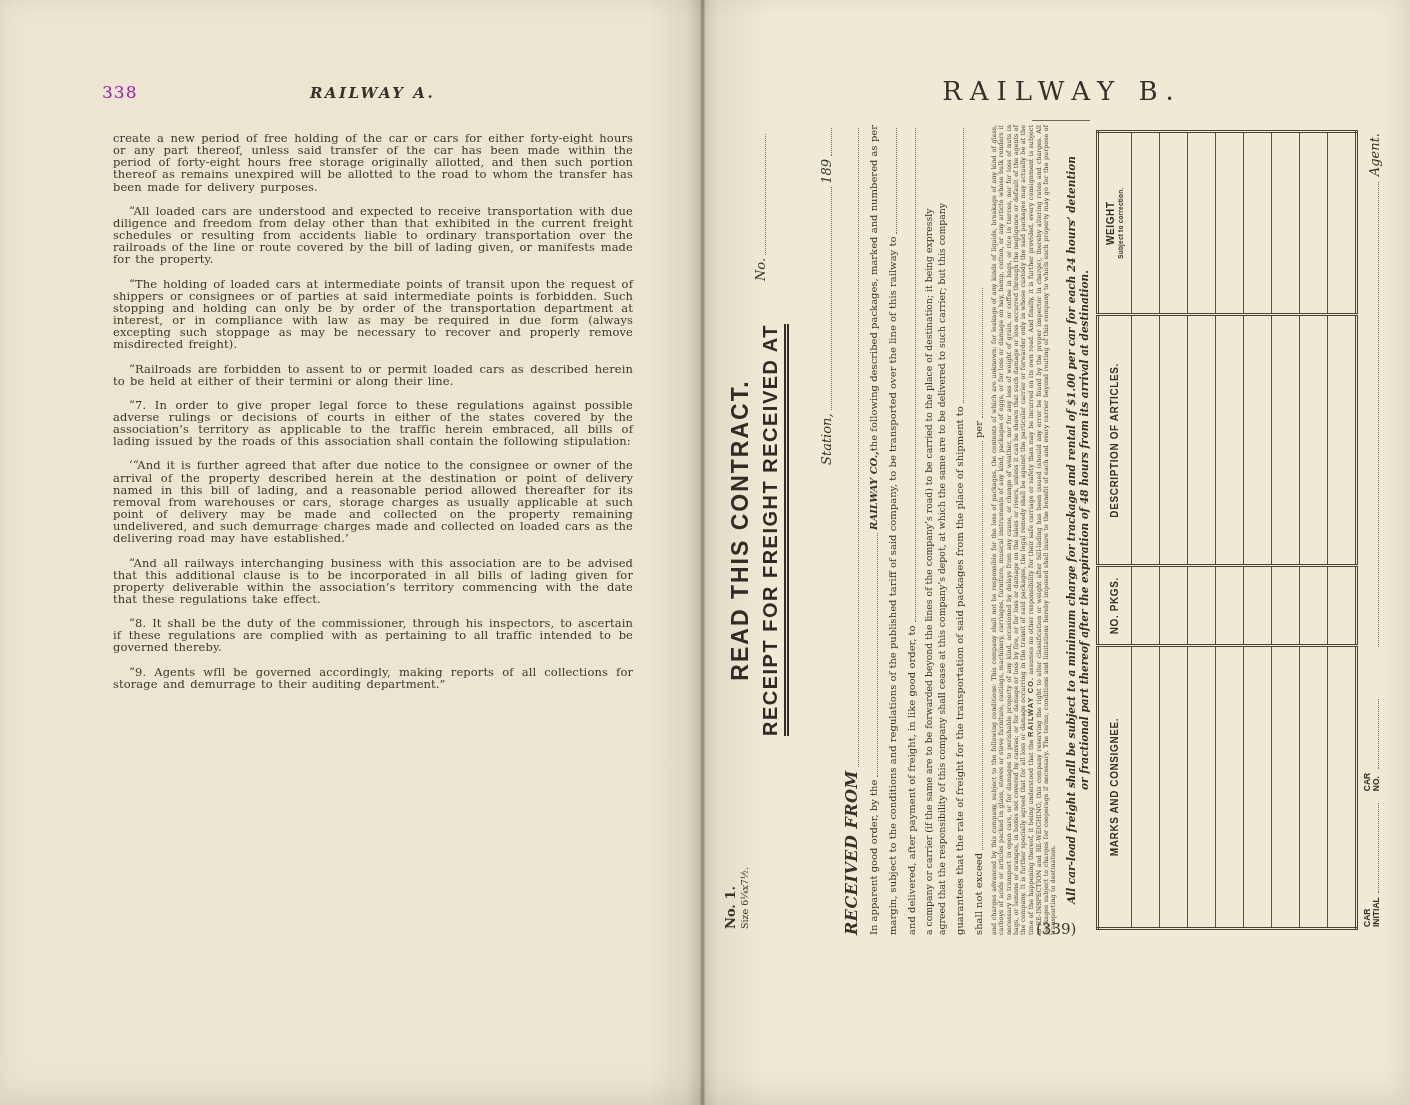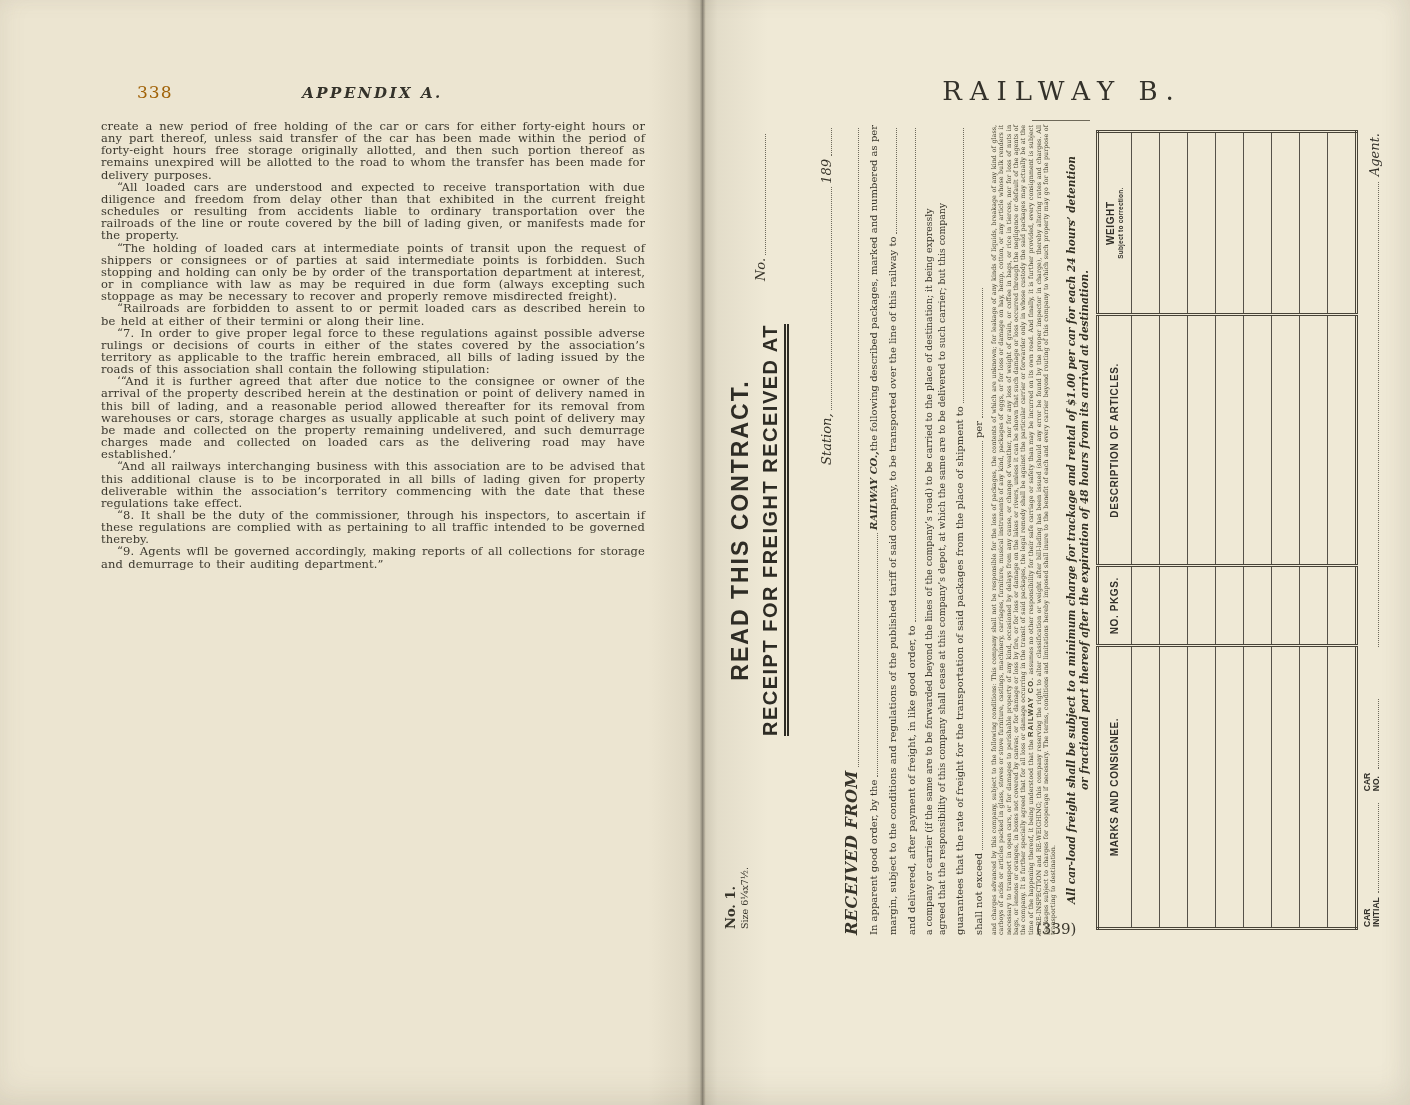--- a/index.html
+++ b/index.html
@@ -17,25 +17,25 @@
       rgba(110,100,80,0.10) 32%,
       rgba(95,88,70,0.28) 43%,
       rgba(55,50,40,0.55) 45.5%,
       rgba(120,112,92,0.25) 48%,
       rgba(120,112,92,0.10) 58%,
       rgba(120,112,92,0) 100%);}
   .page-vignette{position:absolute;left:0;top:0;width:1410px;height:1105px;pointer-events:none;
     box-shadow:inset 0 -14px 28px rgba(120,108,85,0.10), inset -10px 0 22px rgba(120,108,85,0.08);}
 
   
-  .pageno-left{position:absolute;left:102px;top:82px;font-size:17px;letter-spacing:1px;color:#a16207;margin-left:35px;}
+  .pageno-left{position:absolute;left:102px;top:82px;font-size:17px;letter-spacing:1px;color:#a21caf;}
   .appendix-a{position:absolute;left:100px;top:84px;width:545px;text-align:center;
     font-style:italic;font-weight:bold;font-size:15px;letter-spacing:2.5px;color:#34322a;}
   .left-body{position:absolute;left:101px;top:120px;width:544px;}
-  .left-body p{margin:0;text-indent:16px;font-size:11.5px;line-height:12.15px;
+  .left-body p{margin:12px;text-indent:16px;font-size:11.5px;line-height:12.15px;
     text-align:justify;letter-spacing:0.1px;word-spacing:1.6px;color:#3b382e;}
   .left-body p.cont{text-indent:0;}
 
   
   .appendix-b{position:absolute;left:902px;top:76px;width:320px;text-align:center;
     font-size:26px;letter-spacing:8px;color:#33312a;}
   .rule-b{position:absolute;left:1032px;top:120px;width:58px;border-top:1.5px solid #6e6959;}
   .pageno-right{position:absolute;left:1036px;top:920px;font-size:15px;color:#3b382e;text-align:center;}
 
   
@@ -91,21 +91,21 @@
   .fb-fill.f3{flex:1;margin:0 6px 0 40px;}
   .agent{font-family:"DejaVu Serif", serif;font-weight:normal;font-style:italic;font-size:13px;line-height:13px;}
 </style>
 </head>
 <body>
 
 <div class="page-right-bg"></div>
 <div class="gutter"></div>
 
 <div class="pageno-left">338</div>
-<div class="appendix-a">APPENDIX A.</div>
+<div class="appendix-a">RAILWAY A.</div>
 
 <div class="left-body">
   <p class="cont">create a new period of free holding of the car or cars for either forty-eight hours or any part thereof, unless said transfer of the car has been made within the period of forty-eight hours free storage originally allotted, and then such portion thereof as remains unexpired will be allotted to the road to whom the transfer has been made for delivery purposes.</p>
   <p>“All loaded cars are understood and expected to receive transportation with due diligence and freedom from delay other than that exhibited in the current freight schedules or resulting from accidents liable to ordinary transportation over the railroads of the line or route covered by the bill of lading given, or manifests made for the property.</p>
   <p>“The holding of loaded cars at intermediate points of transit upon the request of shippers or consignees or of parties at said intermediate points is forbidden.  Such stopping and holding can only be by order of the transportation department at interest, or in compliance with law as may be required in due form (always excepting such stoppage as may be necessary to recover and properly remove misdirected freight).</p>
   <p>“Railroads are forbidden to assent to or permit loaded cars as described herein to be held at either of their termini or along their line.</p>
   <p>“7.  In order to give proper legal force to these regulations against possible adverse rulings or decisions of courts in either of the states covered by the association’s territory as applicable to the traffic herein embraced, all bills of lading issued by the roads of this association shall contain the following stipulation:</p>
   <p>‘“And it is further agreed that after due notice to the consignee or owner of the arrival of the property described herein at the destination or point of delivery named in this bill of lading, and a reasonable period allowed thereafter for its removal from warehouses or cars, storage charges as usually applicable at such point of delivery may be made and collected on the property remaining undelivered, and such demurrage charges made and collected on loaded cars as the delivering road may have established.’</p>
   <p>“And all railways interchanging business with this association are to be advised that this additional clause is to be incorporated in all bills of lading given for property deliverable within the association’s territory commencing with the date that these regulations take effect.</p>
   <p>“8.  It shall be the duty of the commissioner, through his inspectors, to ascertain if these regulations are complied with as pertaining to all traffic intended to be governed thereby.</p>

